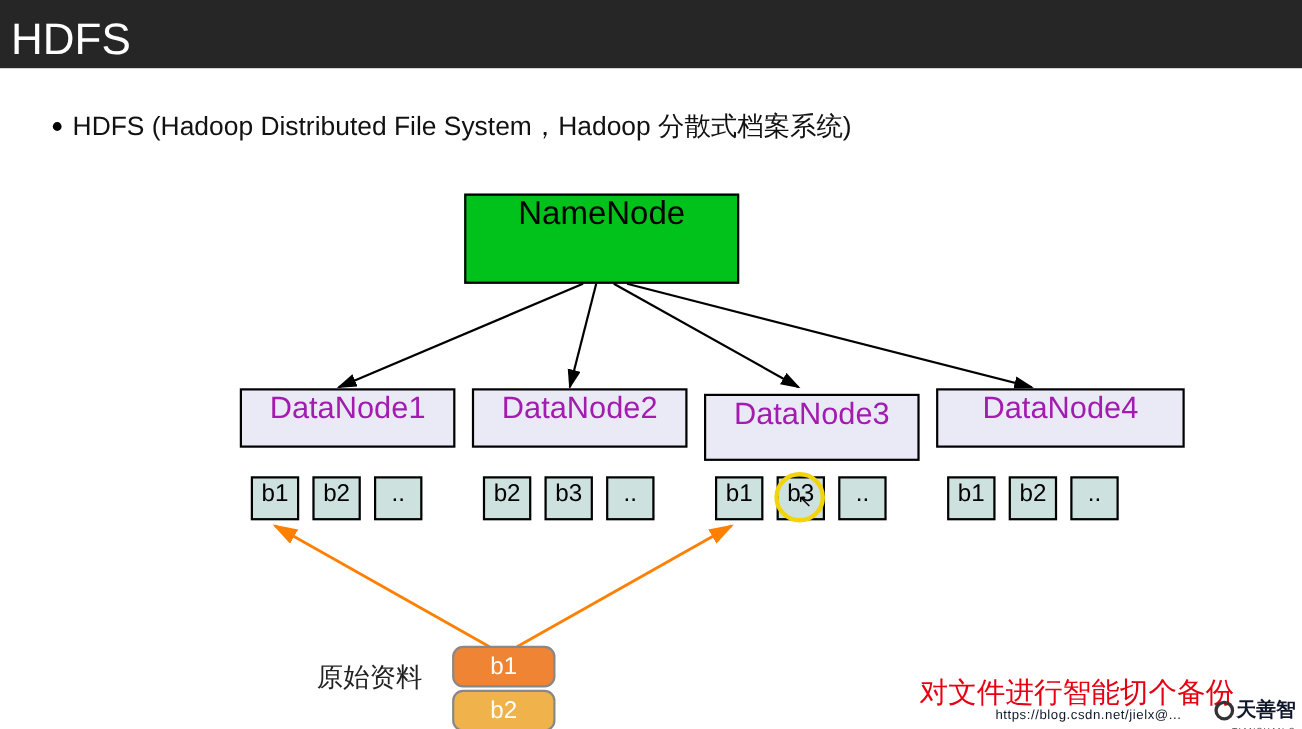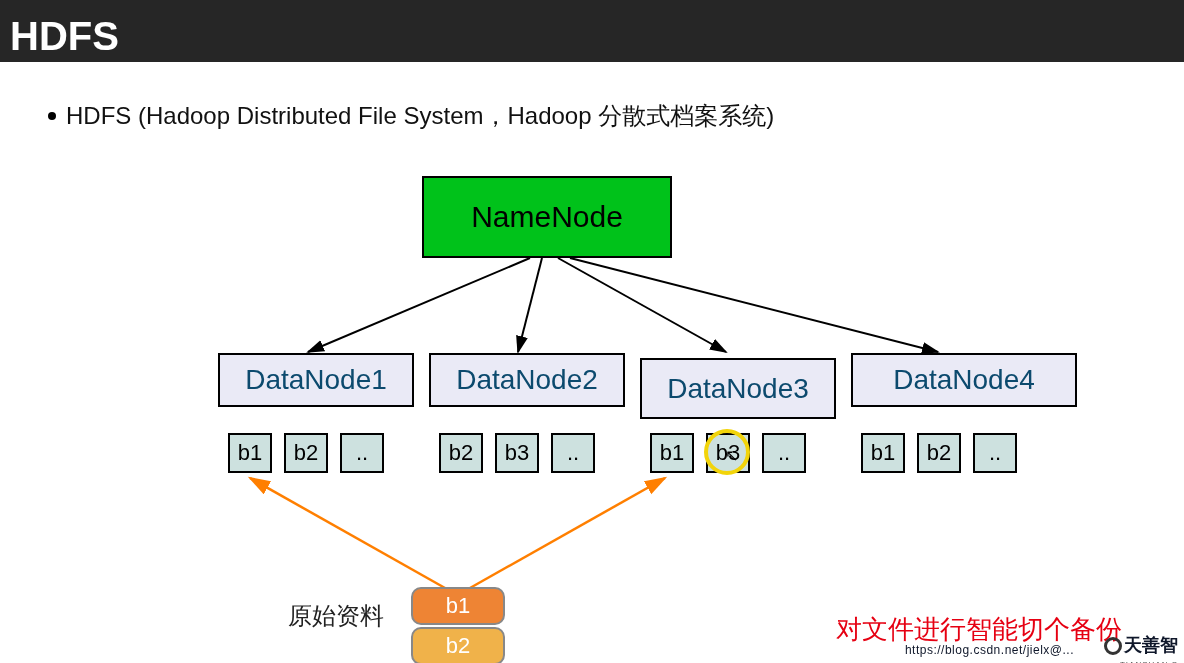--- a/index.html
+++ b/index.html
@@ -15,21 +15,21 @@
   .header {
     background: #262626;
     color: #fff;
     height: 62px;
     padding-left: 10px;
     box-sizing: border-box;
     position: relative;
   }
   .header-title {
     font-size: 40px;
-    font-weight: 700;
+    font-weight: 400;
     line-height: 1;
     position: absolute;
     bottom: 6px;
     left: 10px;
   }
   .bullet-row {
     position: absolute;
     top: 100px;
     left: 48px;
     right: 30px;
@@ -51,33 +51,33 @@
     position: absolute;
     left: 0;
     top: 0;
     width: 1184px;
     height: 663px;
   }
   .box {
     position: absolute;
     border: 2px solid #000;
     display: flex;
-    align-items: center;
+    align-items: flex-start;
     justify-content: center;
     font-size: 28px;
     box-sizing: border-box;
   }
   .namenode {
     background: #00c21a;
     color: #000;
     font-size: 30px;
   }
   .datanode {
     background: #eaeaf6;
-    color: #0c4a6e;
+    color: #a21caf;
     font-size: 28px;
   }
   .block {
     border: 2px solid #000;
     background: #cde1df;
     font-size: 22px;
     box-sizing: border-box;
   }
   .file-block {
     position: absolute;

